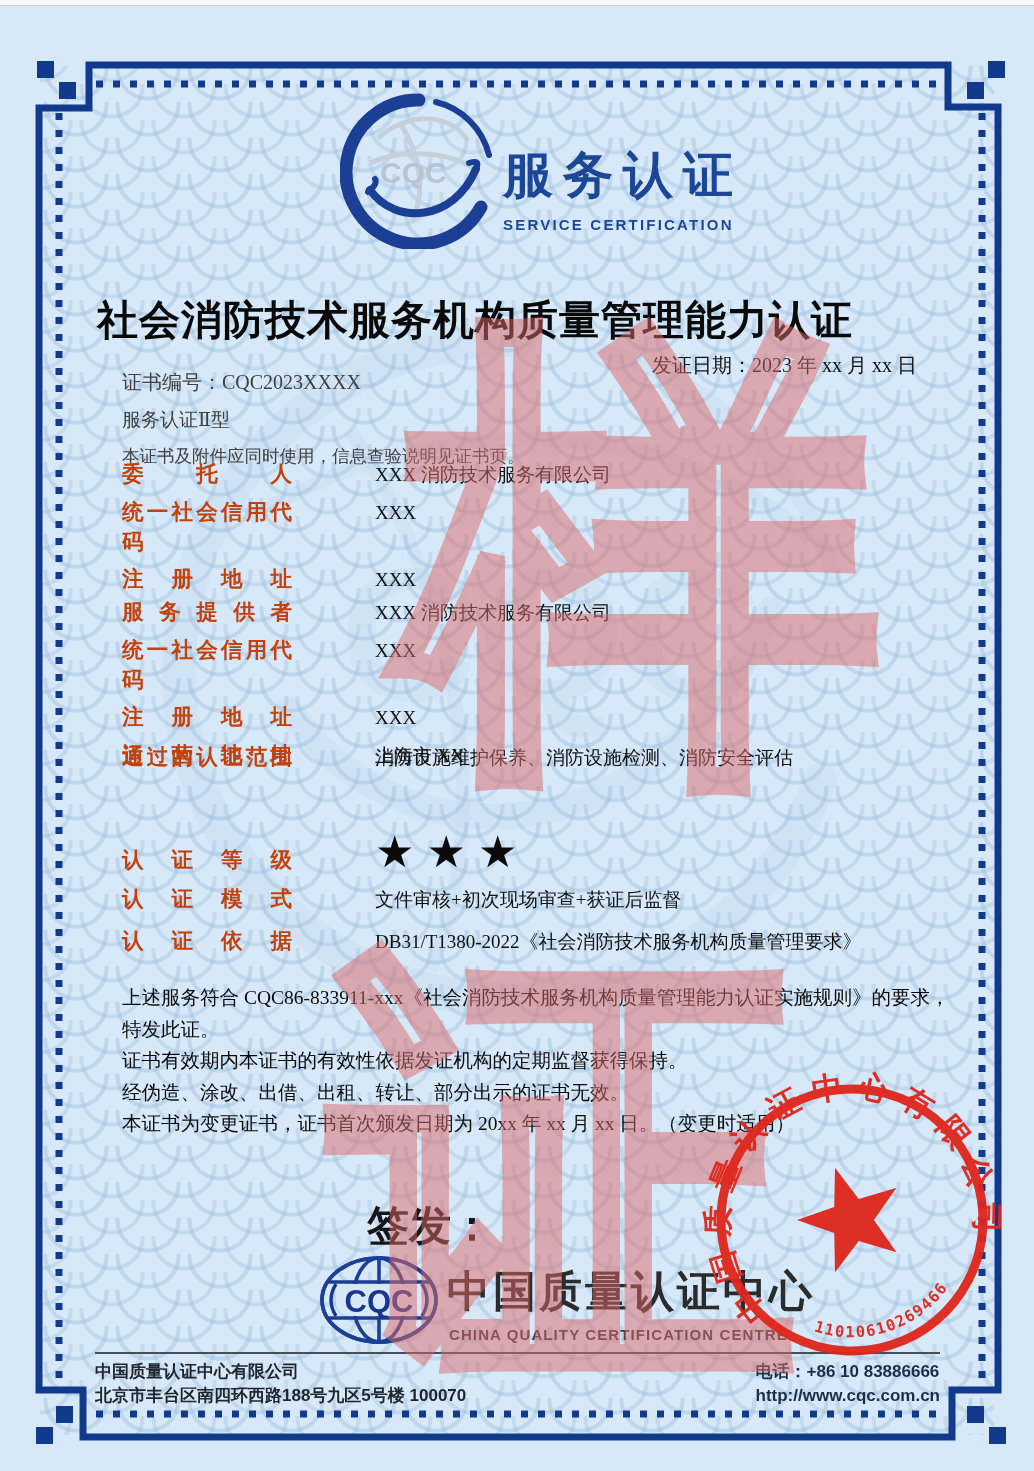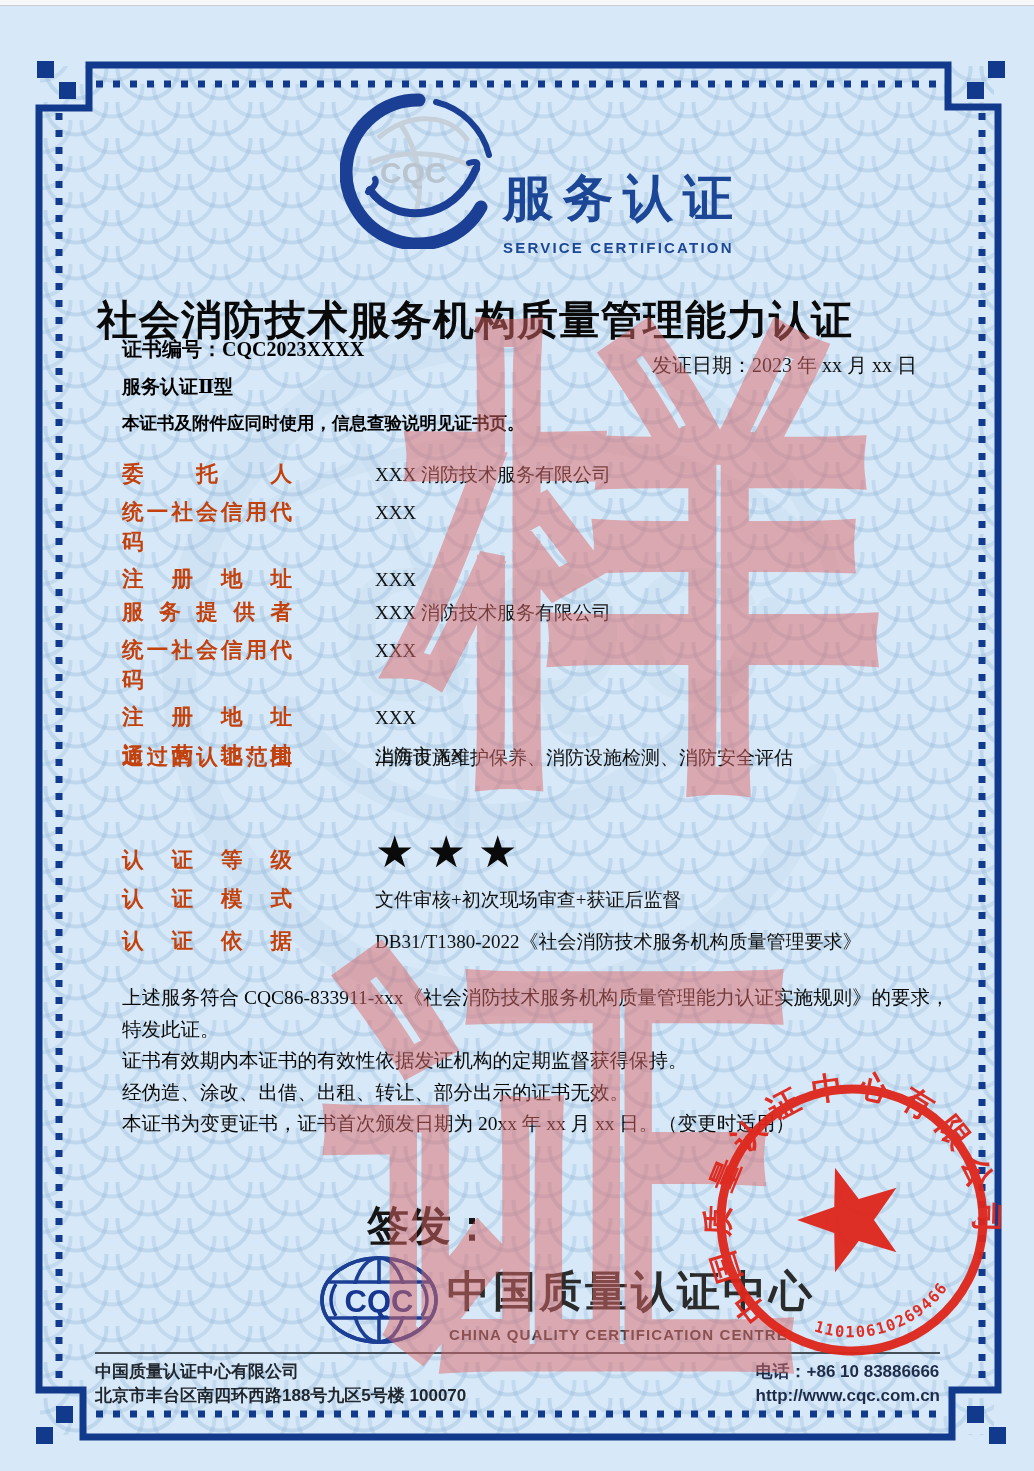--- a/index.html
+++ b/index.html
@@ -11,27 +11,27 @@
     background-image:
       radial-gradient(circle 34px at 36px 2px, rgba(0,0,0,0) 28px, rgba(141,177,212,0.33) 29px, rgba(141,177,212,0.33) 32px, rgba(0,0,0,0) 33px),
       radial-gradient(circle 34px at 36px 2px, rgba(0,0,0,0) 28px, rgba(141,177,212,0.28) 29px, rgba(141,177,212,0.28) 32px, rgba(0,0,0,0) 33px);
     background-size:72px 36px,72px 36px;
     background-position:0 0,36px 18px;}
   .border-svg,.seal-svg,.faint-logo{position:absolute;pointer-events:none;}
   .border-svg{left:0;top:0;}
   .faint-logo{left:130px;top:280px;opacity:0.5;}
   
   .hdr-logo-svg{position:absolute;left:340px;top:93px;width:158px;height:156px;}
-  .hdr-text{position:absolute;left:503px;top:142px;width:260px;margin-top:23px;}
+  .hdr-text{position:absolute;left:503px;top:142px;width:260px;}
   .hdr-cn{font-size:50px;font-weight:bold;color:#1c4796;letter-spacing:10px;font-family:"Liberation Sans",sans-serif;}
   .hdr-en{font-size:15px;font-weight:bold;color:#1c4796;letter-spacing:2.2px;margin-top:7px;font-family:"Liberation Sans",sans-serif;}
   
   .title{position:absolute;left:0;top:293px;width:950px;text-align:center;font-size:41px;font-weight:bold;color:#0a0a0a;letter-spacing:1px;font-family:"Liberation Serif","DejaVu Serif",serif;}
   
-  .meta-left{position:absolute;left:122px;top:336px;font-family:"Liberation Serif","DejaVu Serif",serif;color:#000000;font-weight:bold;}
+  .meta-left{position:absolute;left:122px;top:369px;font-family:"Liberation Serif","DejaVu Serif",serif;color:#404040;}
   .meta-left .m1{font-size:20px;margin-bottom:11px;}
   .meta-left .m2{font-size:19px;margin-bottom:11px;}
   .meta-left .m3{font-size:17.5px;}
   .meta-right{position:absolute;left:652px;top:352px;font-family:"Liberation Serif","DejaVu Serif",serif;color:#111;}
   .meta-right div{font-size:20px;margin-bottom:12px;}
   
   .sec{position:absolute;left:122px;width:830px;}
   .frow{display:flex;align-items:baseline;margin-bottom:7px;}
   .flabel{display:inline-block;width:170px;min-width:170px;font-weight:bold;font-size:21.5px;color:#c2410c;
     text-align:justify;text-align-last:justify;font-family:"Liberation Sans",sans-serif;line-height:30px;}

